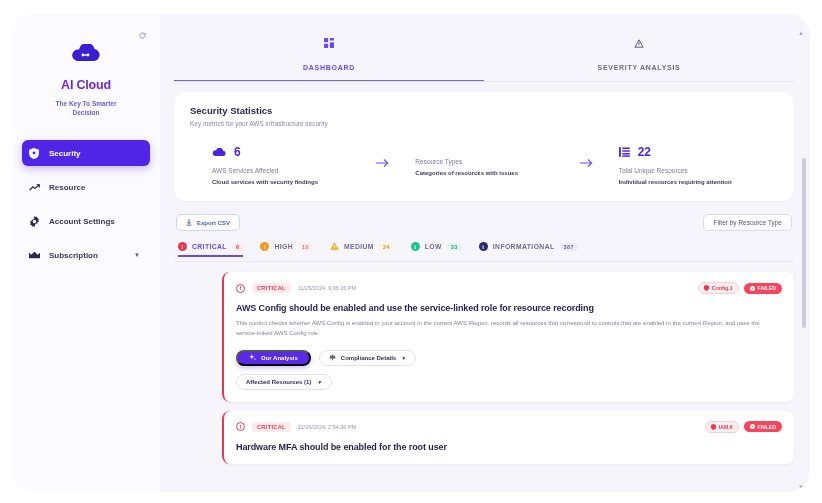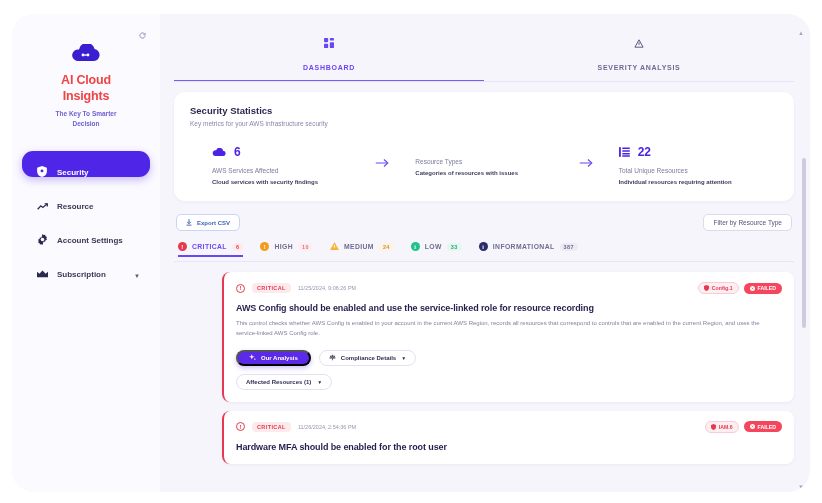--- a/index.html
+++ b/index.html
@@ -31,34 +31,34 @@
     color: #8b87b8; font-size: 8px; line-height: 1;
   }
   .brand-logo {
     display: flex; justify-content: center; margin-top: 12px;
   }
   .cloud-mark {
     width: 34px; height: 20px; position: relative;
   }
   .cloud-mark svg { display: block; }
   .brand-title {
-    margin-top: 9px; text-align: center;
-    font-size: 12.5px; font-weight: bold; color: #ef4444;
+    margin-top: 14px; text-align: center;
+    font-size: 12.5px; font-weight: bold; color: #6d28d9;
     line-height: 1.25; letter-spacing: -0.2px;
   }
   .brand-sub {
     margin-top: 5px; text-align: center;
     font-size: 6.5px; font-weight: bold; color: #6d5fd1;
     line-height: 1.5;
   }
   .nav { margin-top: 22px; }
   .nav-item {
-    display: flex; align-items: flex-end; gap: 9px;
-    height: 26px; padding: 0 14px; margin-bottom: 8px;
-    border-radius: 11px;
+    display: flex; align-items: center; gap: 9px;
+    height: 26px; padding: 0 6px; margin-bottom: 8px;
+    border-radius: 6px;
     font-size: 8px; color: #3b3a55; font-weight: 600;
     position: relative;
     cursor: pointer;
   }
   .nav-item.active {
     background: #4f26e8; color: #ffffff;
     box-shadow: 0 3px 8px rgba(79,38,232,.3);
   }
   .nav-icon { width: 12px; display: flex; align-items: center; justify-content: center; }
   .nav-chevron { position: absolute; right: 10px; font-size: 6px; color: #5b5a75; }
@@ -254,21 +254,20 @@
           <path d="M8 17h17a6 6 0 0 0 .6-11.9A8 8 0 0 0 10 5.5 5.5 5.5 0 0 0 8 17z" fill="#3a1fd0"></path>
           <circle cx="14" cy="11" r="1.4" fill="#ffffff"></circle>
           <circle cx="19" cy="11" r="1.4" fill="#ffffff"></circle>
           <rect x="15.2" y="10.3" width="2.6" height="1.4" fill="#ffffff"></rect>
         </svg>
       </span>
     </div>
 
     <div class="brand-title">
       <div>AI Cloud</div>
-      <div>Insights</div>
     </div>
     <div class="brand-sub">
       <div>The Key To Smarter</div>
       <div>Decision</div>
     </div>
 
     <nav class="nav">
       <div class="nav-item active">
         <span class="nav-icon">
           <svg width="10" height="11" viewBox="0 0 16 18">

